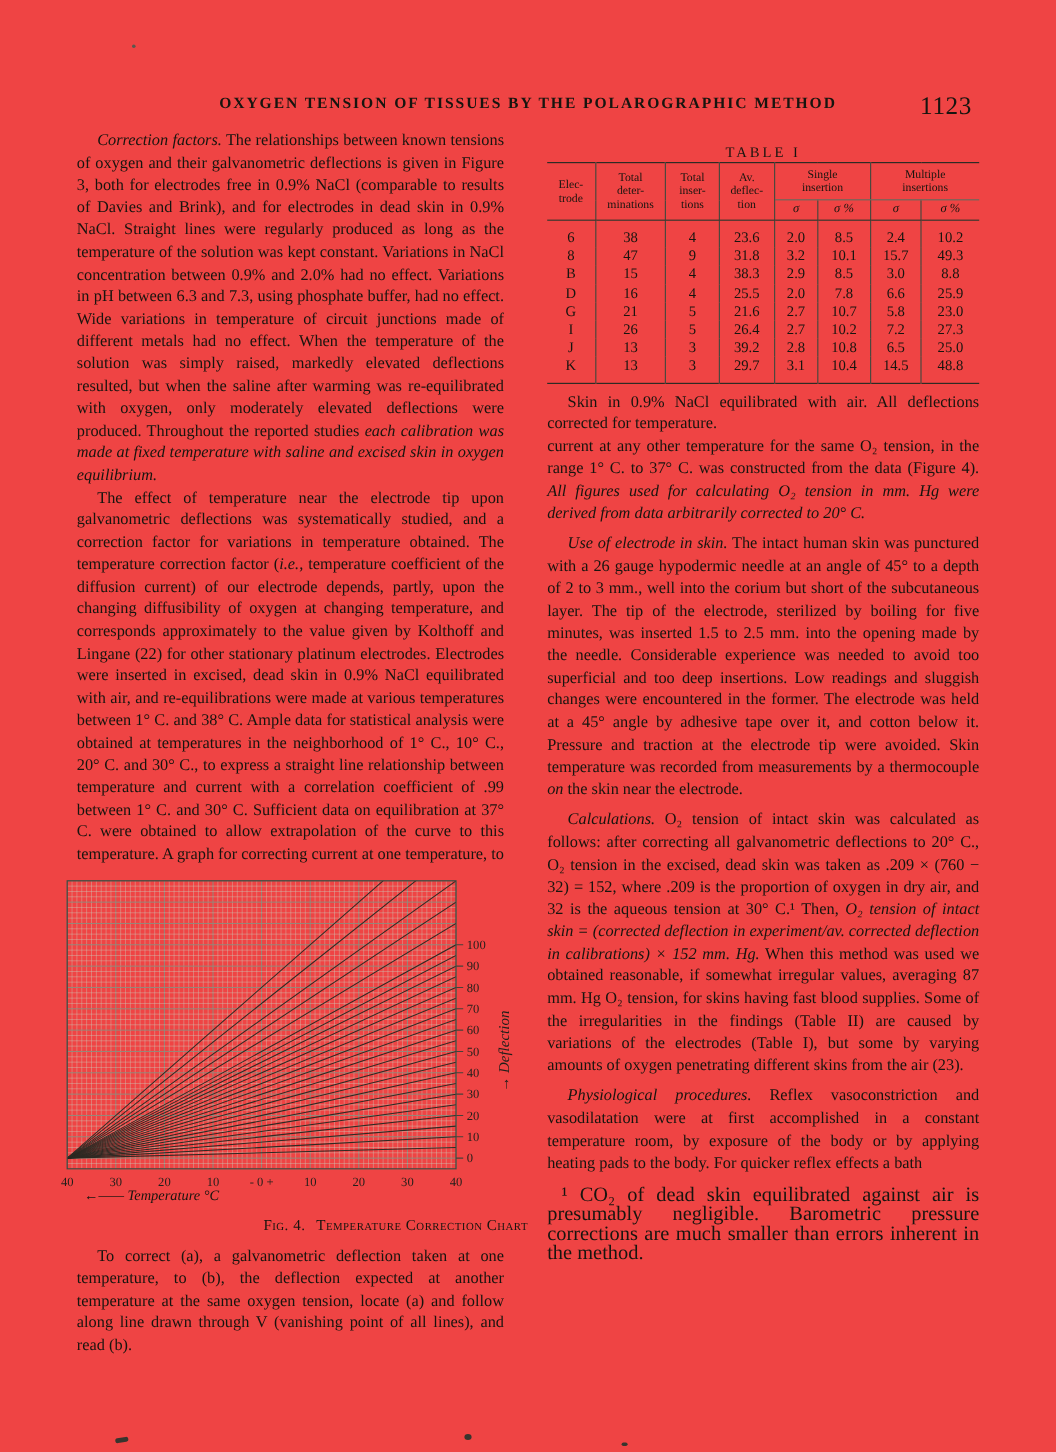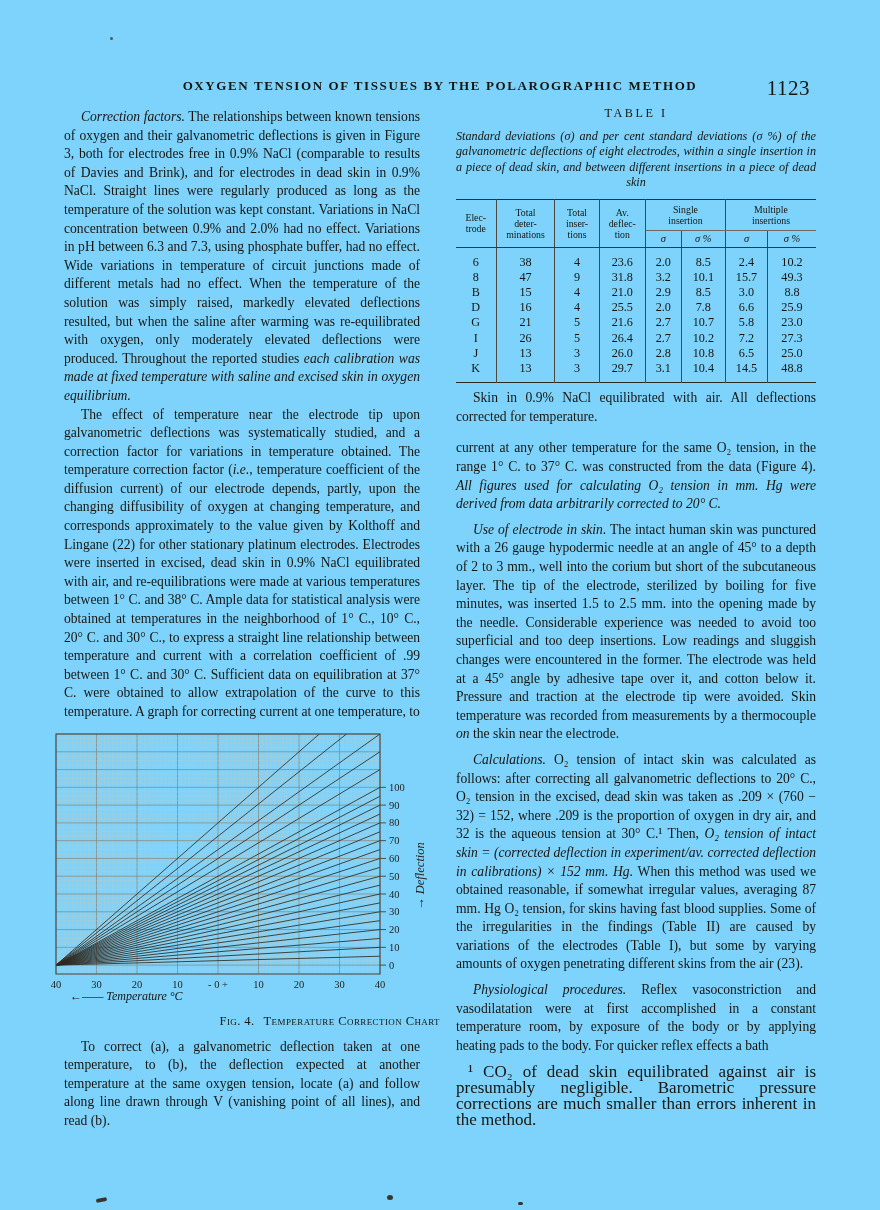--- a/index.html
+++ b/index.html
@@ -1,19 +1,19 @@
 <!DOCTYPE html>
 <html><head>
 <meta charset="utf-8">
 <title>Journal Page</title>
 <style>
   *{box-sizing:border-box}
   html,body{margin:0;padding:0}
   body{background:#fbfaf5;font-family:"Liberation Serif","DejaVu Serif",serif;color:#17150f}
-  .page{position:relative;width:880px;height:1210px;background:#7dd3fc;overflow:hidden}
+  .page{position:relative;width:880px;height:1210px;background:#ef4444;overflow:hidden}
 
   .running-head{position:absolute;top:78px;left:0;width:100%}
   .rh-title{text-align:center;font-size:13px;font-weight:bold;letter-spacing:1.6px}
   .rh-page{position:absolute;top:-2px;right:70px;font-size:21px;font-weight:normal;letter-spacing:.5px}
 
   .col{position:absolute}
   .col-left{left:64px;top:108px;width:356px}
   .col-right{left:456px;top:106px;width:360px}
 
   .body-par{margin:0;font-size:13.6px;line-height:18.6px;text-align:justify}
@@ -21,33 +21,33 @@
   .sect{margin-top:7px}
   .it{font-style:italic}
 
   .fig{margin:8px 0 0 -16px;width:392px}
   #fig4-svg{display:block}
   #fig4-svg text{font-family:"Liberation Serif","DejaVu Serif",serif}
   .x-axis-label{font-style:italic;font-size:12px;padding-left:22px;margin-top:-3px}
   .fig-caption{text-align:right;font-variant:small-caps;font-size:12.6px;letter-spacing:.4px;margin:10px 0 9px}
   .cap-sp{margin-left:9px}
 
-  .table-heading{text-align:center;font-size:12.2px;letter-spacing:2.5px;margin-top:0}
+  .table-heading{text-align:center;font-size:12.2px;letter-spacing:2.5px;margin-top:14px}
   .table-caption{font-style:italic;font-size:12.2px;line-height:15.4px;margin:8px 0 8px;text-align:justify;text-align-last:center}
   .data-table{width:100%;border-collapse:collapse;border-top:1.5px solid #2e2b24;border-bottom:1.5px solid #2e2b24}
   .data-table th{font-weight:normal;font-size:9.8px;line-height:11px;padding:4px 2px;white-space:pre-line;text-align:center;vertical-align:middle}
   .data-table th,.data-table td{border-right:.9px solid #4c483e}
   .data-table th:last-child,.data-table td:last-child{border-right:none}
   .data-table thead th{border-bottom:1.2px solid #3a372e}
   .data-table th.grp{border-bottom:.8px solid #6d695c}
   .data-table th.sig{font-style:italic;font-size:10.5px;padding:2px 2px 3px}
   .data-table td{font-size:12.2px;line-height:15.2px;text-align:center;padding:0 2px}
   .data-table tbody tr:first-child td{padding-top:7px}
   .data-table tbody tr:last-child td{padding-bottom:6px}
-  .table-note{margin-top:6px;margin-bottom:13px}
+  .table-note{margin-top:6px;}
   .footnote{margin-top:9px;font-size:17px;line-height:16px;text-indent:12px}
 
   .artifact{position:absolute;background:#38352e}
   .a1{left:96px;top:1198px;width:11px;height:4px;border-radius:2px;transform:rotate(-10deg)}
   .a2{left:387px;top:1195px;width:6px;height:5px;border-radius:50%}
   .a3{left:518px;top:1202px;width:5px;height:3px;border-radius:2px}
   .a4{left:110px;top:37px;width:3px;height:3px;border-radius:50%;background:#5a574e}
 </style>
 </head>
 <body>
@@ -275,21 +275,20 @@
       <figcaption class="fig-caption">
         <span>Fig. 4.</span><span class="cap-sp">Temperature Correction Chart</span>
       </figcaption>
     </figure>
 
     <p class="body-par indent"><span>To correct (a), a galvanometric deflection taken at one temperature, to (b), the deflection expected at another temperature at the same oxygen tension, locate (a) and follow along line drawn through V (vanishing point of all lines), and read (b).</span></p>
   </div>
 
   <div class="col col-right">
     <div class="table-heading">TABLE I</div>
-    <div class="table-caption">Standard deviations (σ) and per cent standard deviations (σ %) of the galvanometric deflections of eight electrodes, within a single insertion in a piece of dead skin, and between different insertions in a piece of dead skin</div>
 
     <table class="data-table">
       <colgroup>
         <col style="width:38px">
         <col style="width:56px">
         <col style="width:42px">
         <col style="width:44px">
         <col style="width:34px">
         <col style="width:42px">
         <col style="width:40px">
@@ -338,21 +337,21 @@
             <td>31.8</td>
             <td>3.2</td>
             <td>10.1</td>
             <td>15.7</td>
             <td>49.3</td>
           </tr>
           <tr>
             <td>B</td>
             <td>15</td>
             <td>4</td>
-            <td>21.0</td>
+            <td>38.3</td>
             <td>2.9</td>
             <td>8.5</td>
             <td>3.0</td>
             <td>8.8</td>
           </tr>
           <tr>
             <td>D</td>
             <td>16</td>
             <td>4</td>
             <td>25.5</td>
@@ -378,21 +377,21 @@
             <td>26.4</td>
             <td>2.7</td>
             <td>10.2</td>
             <td>7.2</td>
             <td>27.3</td>
           </tr>
           <tr>
             <td>J</td>
             <td>13</td>
             <td>3</td>
-            <td>26.0</td>
+            <td>39.2</td>
             <td>2.8</td>
             <td>10.8</td>
             <td>6.5</td>
             <td>25.0</td>
           </tr>
           <tr>
             <td>K</td>
             <td>13</td>
             <td>3</td>
             <td>29.7</td>

